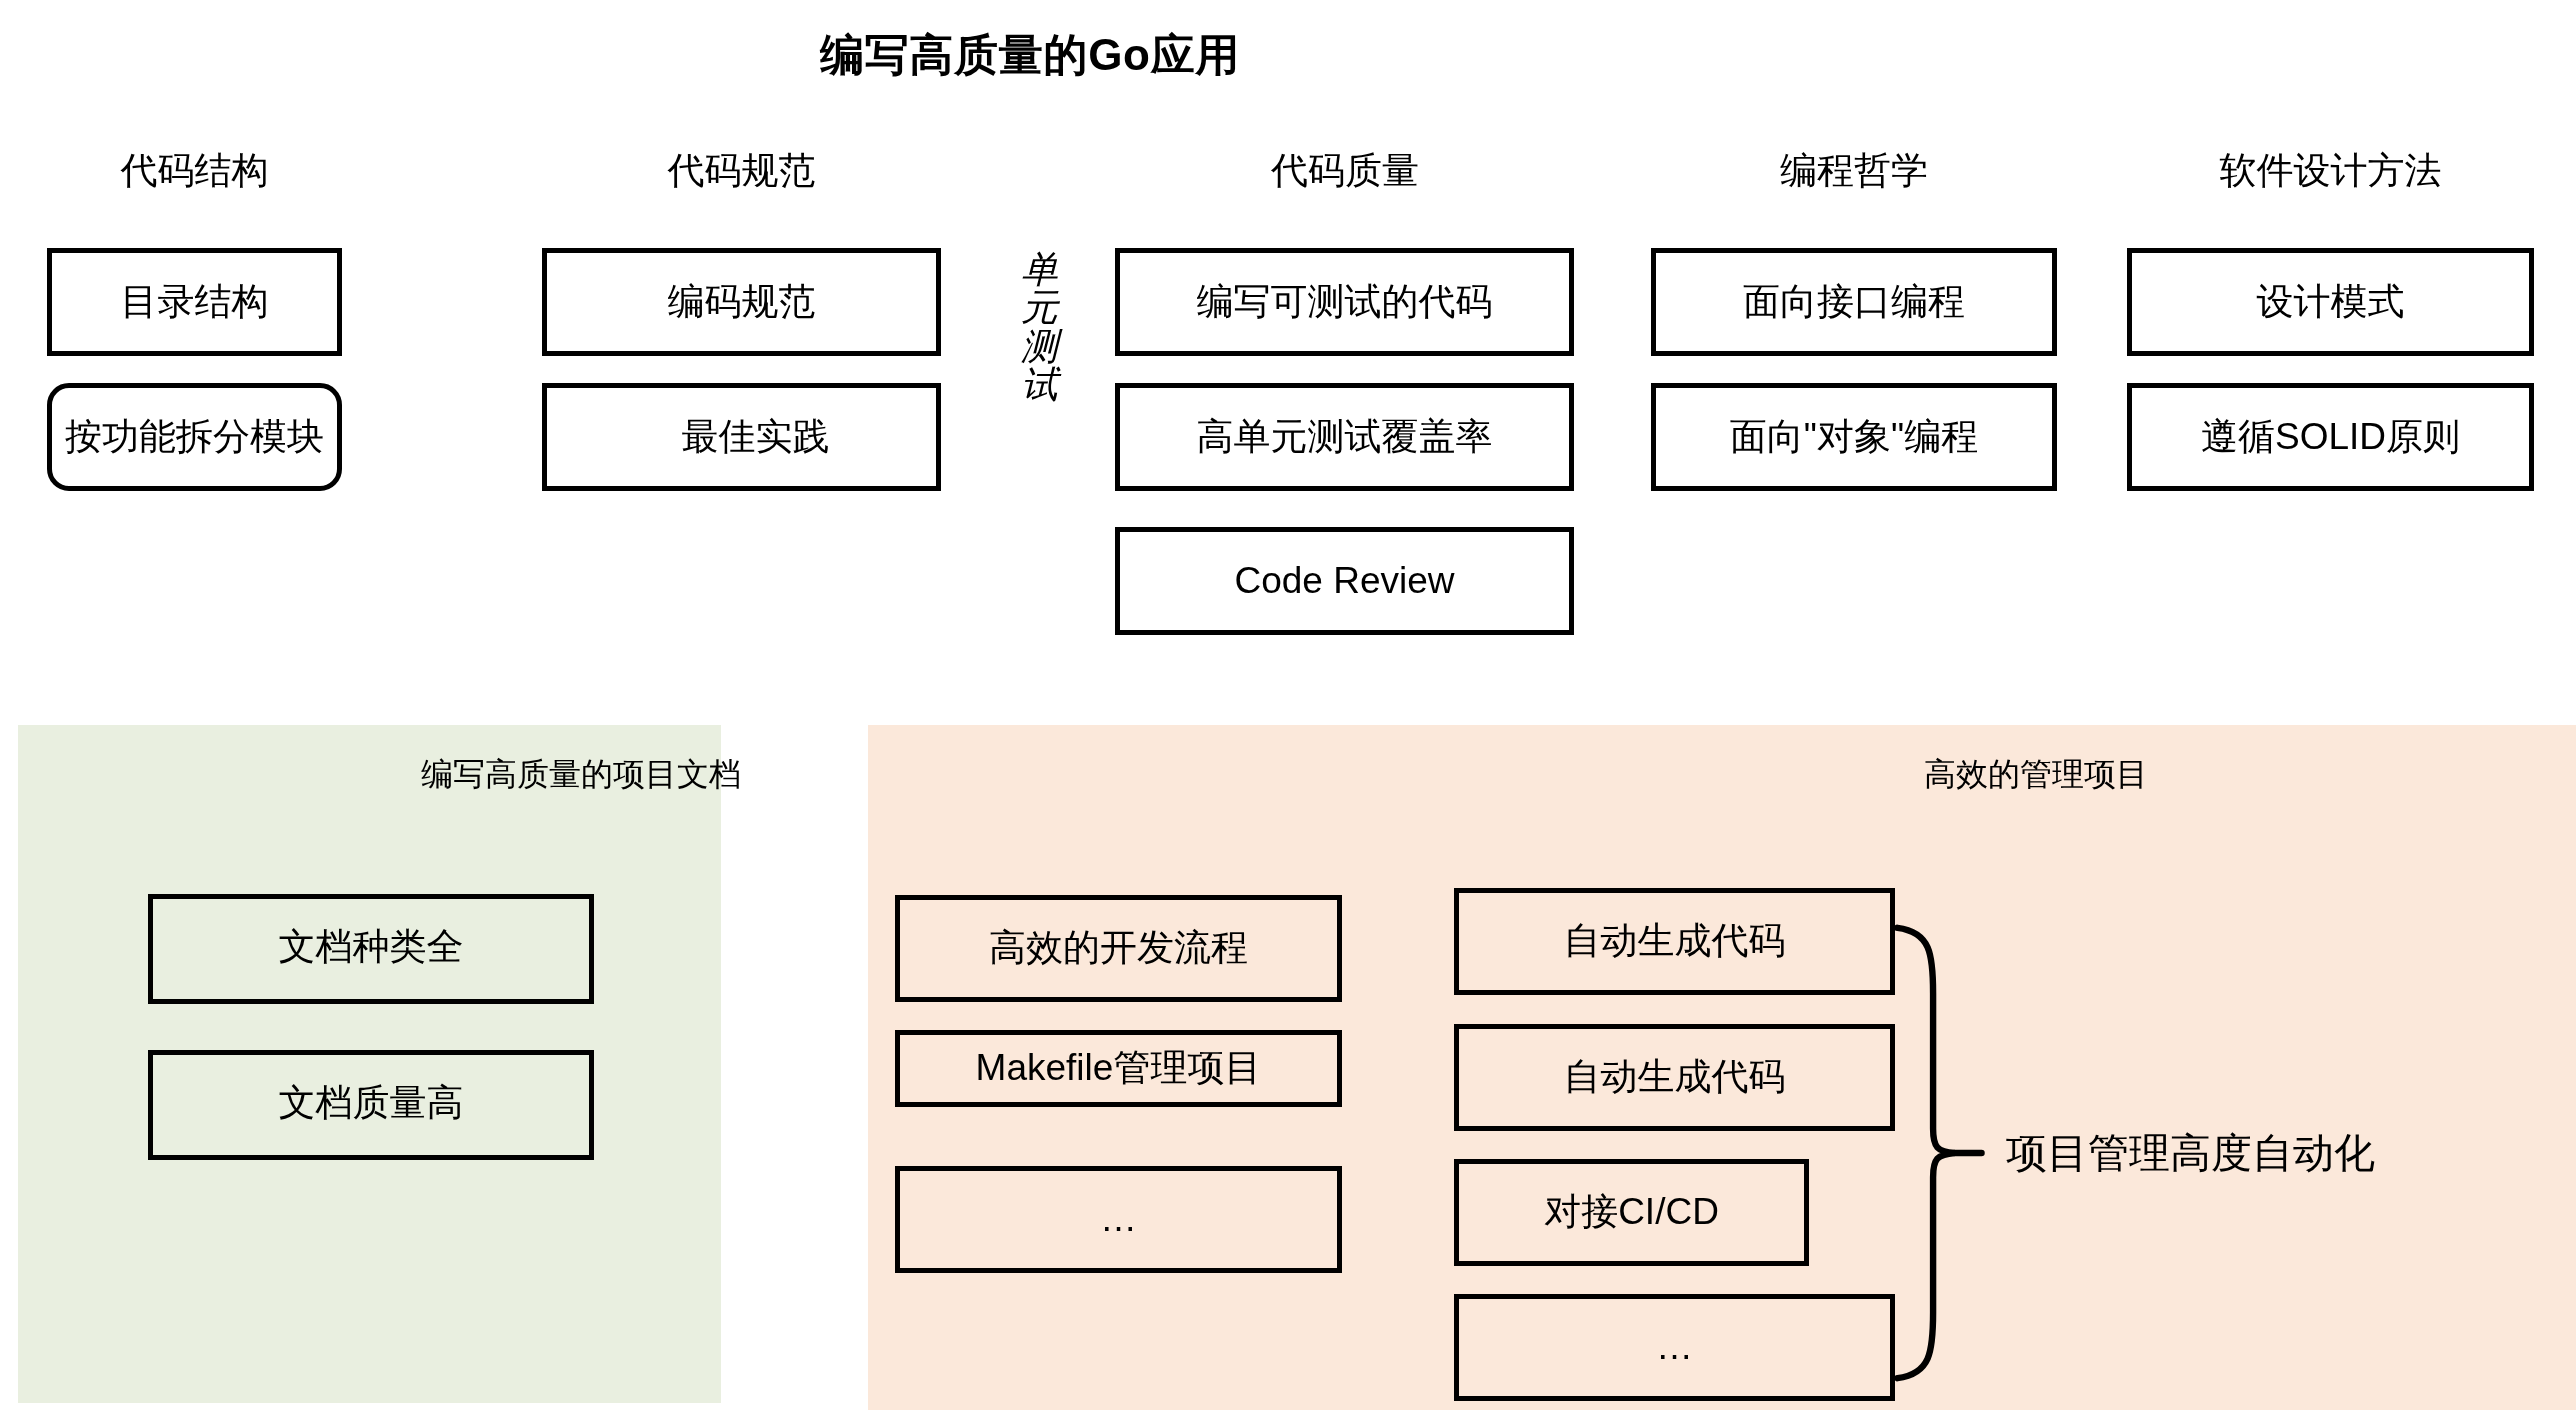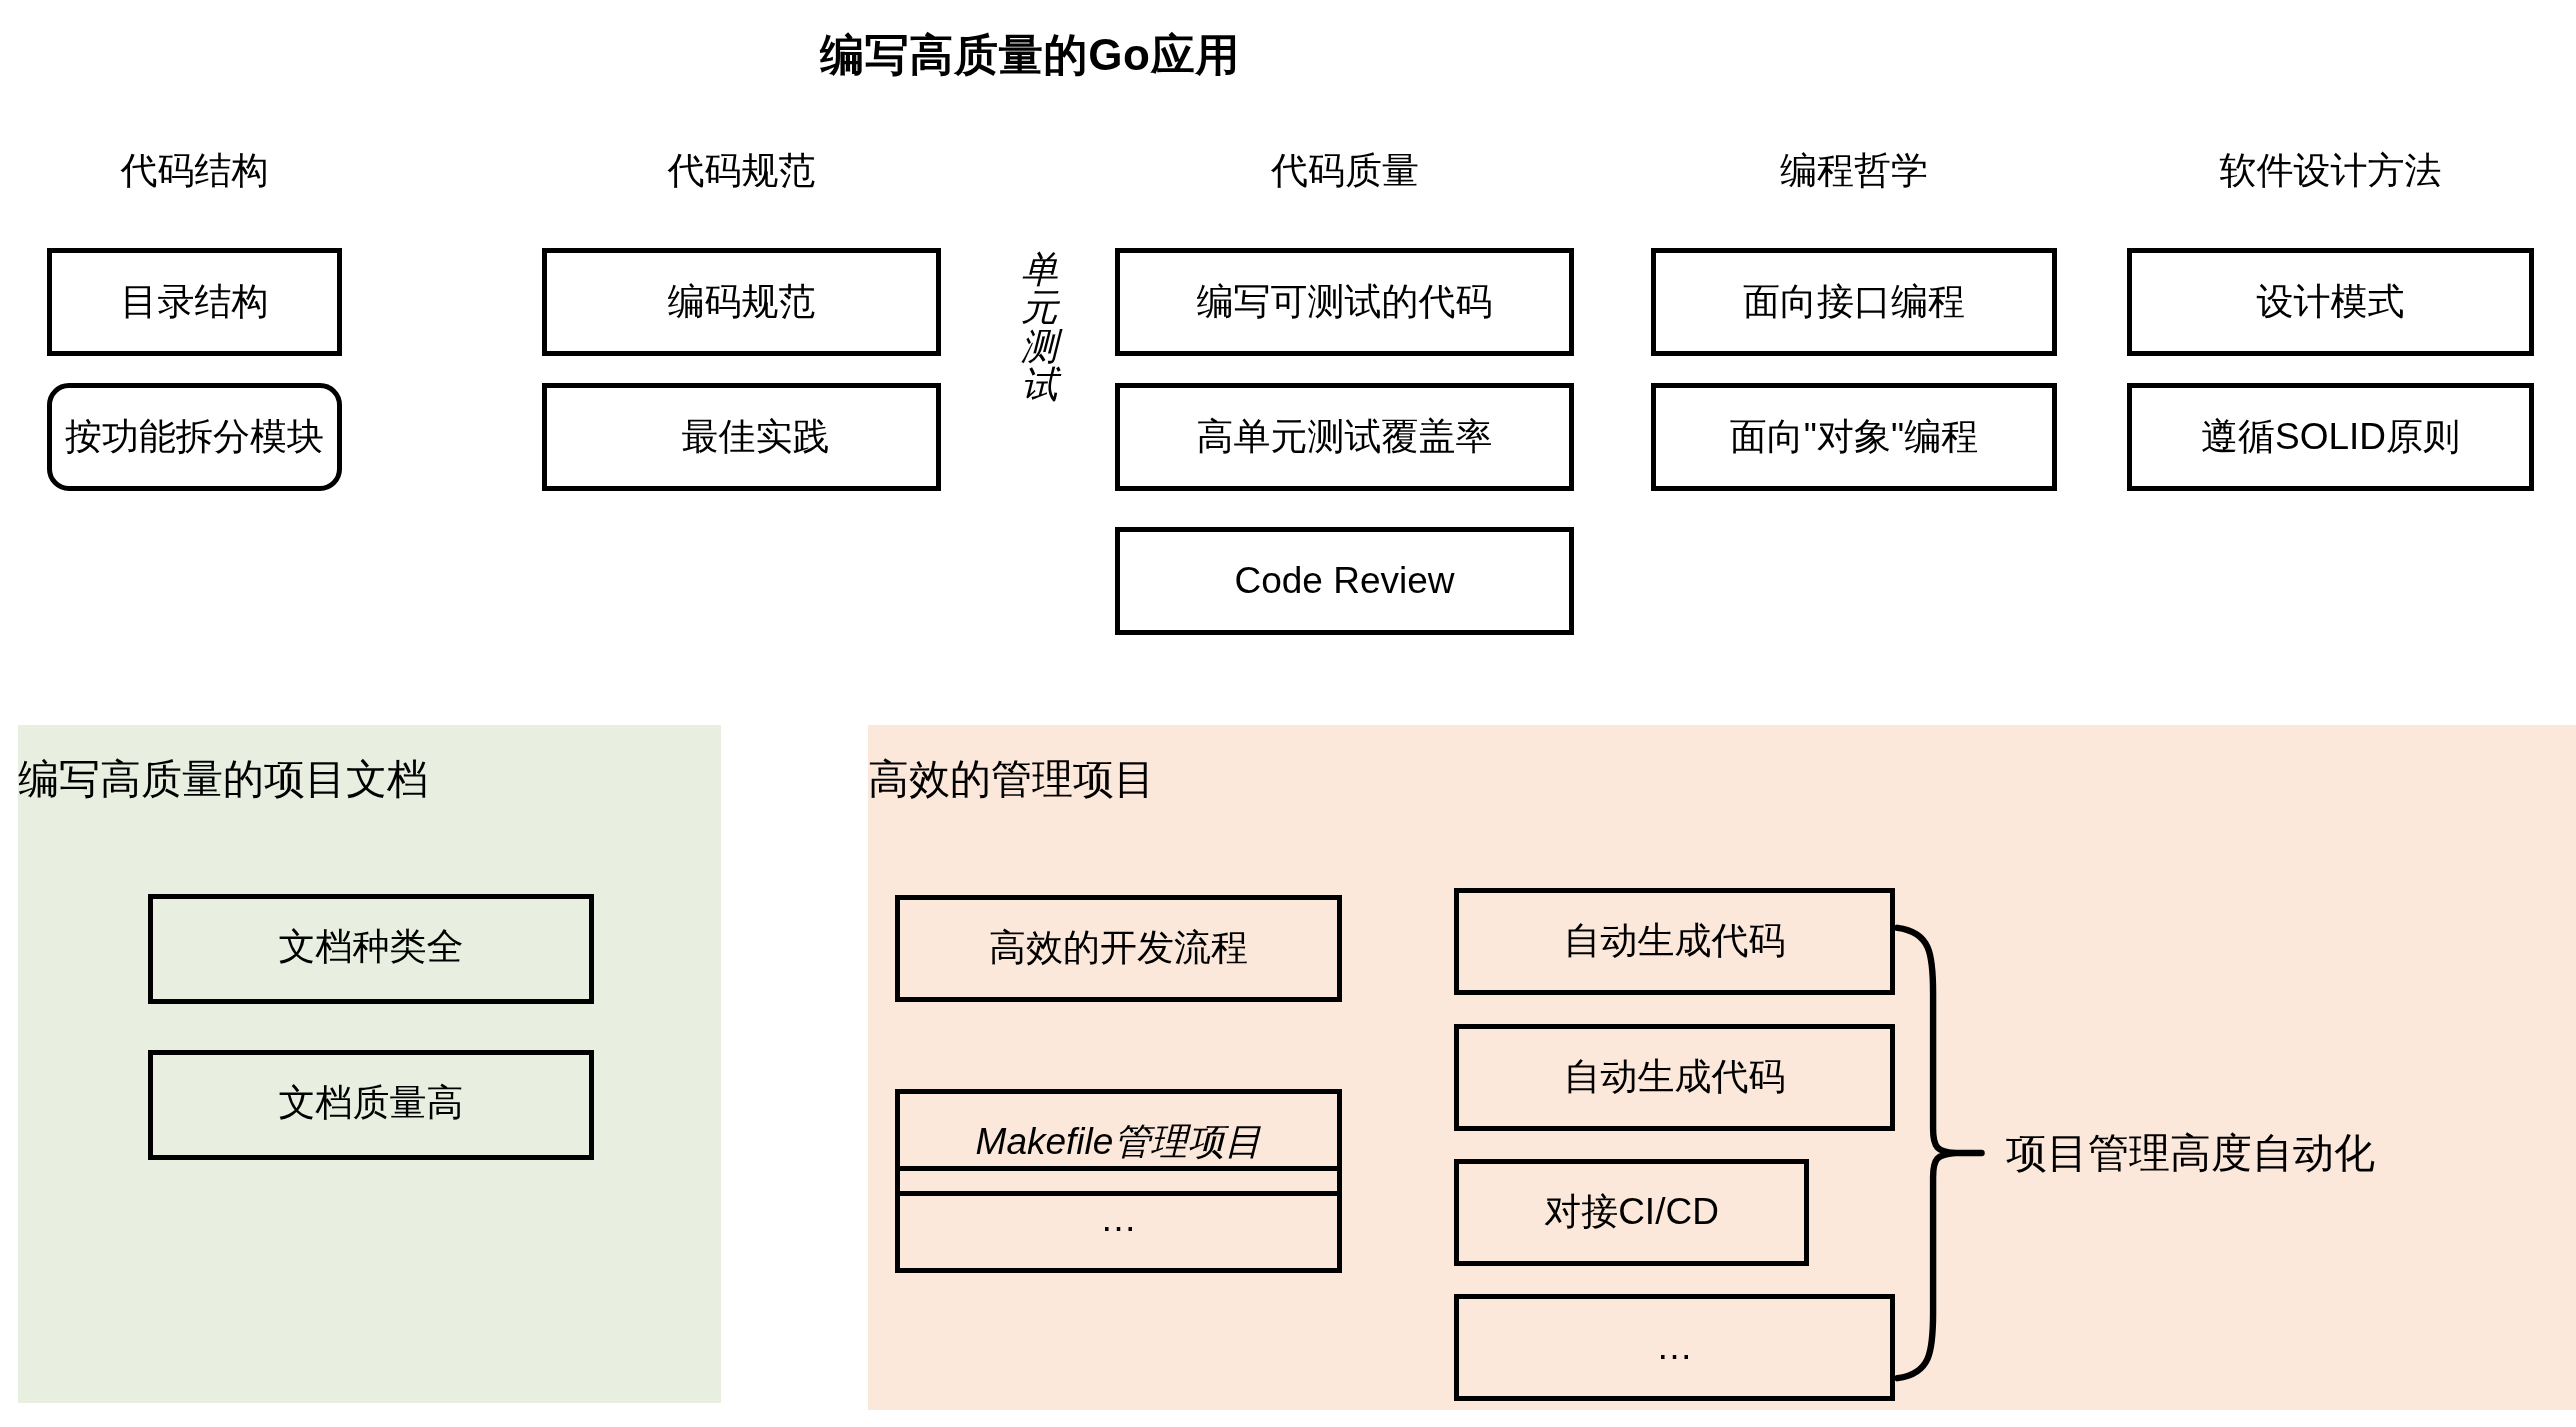--- a/index.html
+++ b/index.html
@@ -68,24 +68,25 @@
     font-style: italic;
   }
 
   
   .panel {
     position: absolute;
     box-sizing: border-box;
   }
   .panel-title {
     position: absolute;
-    text-align: left;
-    font-size: 41px;
+    text-align: right;
+    font-size: 32px;
     line-height: 1.2;
     white-space: nowrap;
+    padding-left: 20px;
   }
 
   
   .brace-svg {
     position: absolute;
     overflow: visible;
   }
   .brace-label {
     position: absolute;
     font-size: 41px;
@@ -124,21 +125,21 @@
 
   <div class="panel" style="left:18px; top:725px; width:703px; height:678px; background:#e9efe0;"></div>
   <div class="panel-title" style="left:18px; top:755px; width:703px;">编写高质量的项目文档</div>
   <div class="node on-green" style="left:148px; top:894px; width:446px; height:110px;">文档种类全</div>
   <div class="node on-green" style="left:148px; top:1050px; width:446px; height:110px;">文档质量高</div>
 
   <div class="panel" style="left:868px; top:725px; width:1708px; height:685px; background:#fbe8da;"></div>
   <div class="panel-title" style="left:868px; top:755px; width:1260px;">高效的管理项目</div>
 
   <div class="node" style="left:895px; top:895px; width:447px; height:107px;">高效的开发流程</div>
-  <div class="node" style="left:895px; top:1089px; width:447px; height:107px;font-style:italic;">Makefile管理项目</div>
+  <div class="node" style="left:895px; top:1030px; width:447px; height:77px;">Makefile管理项目</div>
   <div class="node" style="left:895px; top:1166px; width:447px; height:107px;">…</div>
 
   <div class="node" style="left:1454px; top:888px; width:441px; height:107px;">自动生成代码</div>
   <div class="node" style="left:1454px; top:1024px; width:441px; height:107px;">自动生成代码</div>
   <div class="node" style="left:1454px; top:1159px; width:355px; height:107px;">对接CI/CD</div>
   <div class="node" style="left:1454px; top:1294px; width:441px; height:107px;">…</div>
 
   <svg class="brace-svg" style="left:1893px; top:925px; width:93px; height:456px;" viewBox="0 0 130 640" xmlns="http://www.w3.org/2000/svg">
     <path d="M 6 4
              C 52 10, 56 40, 56 96

